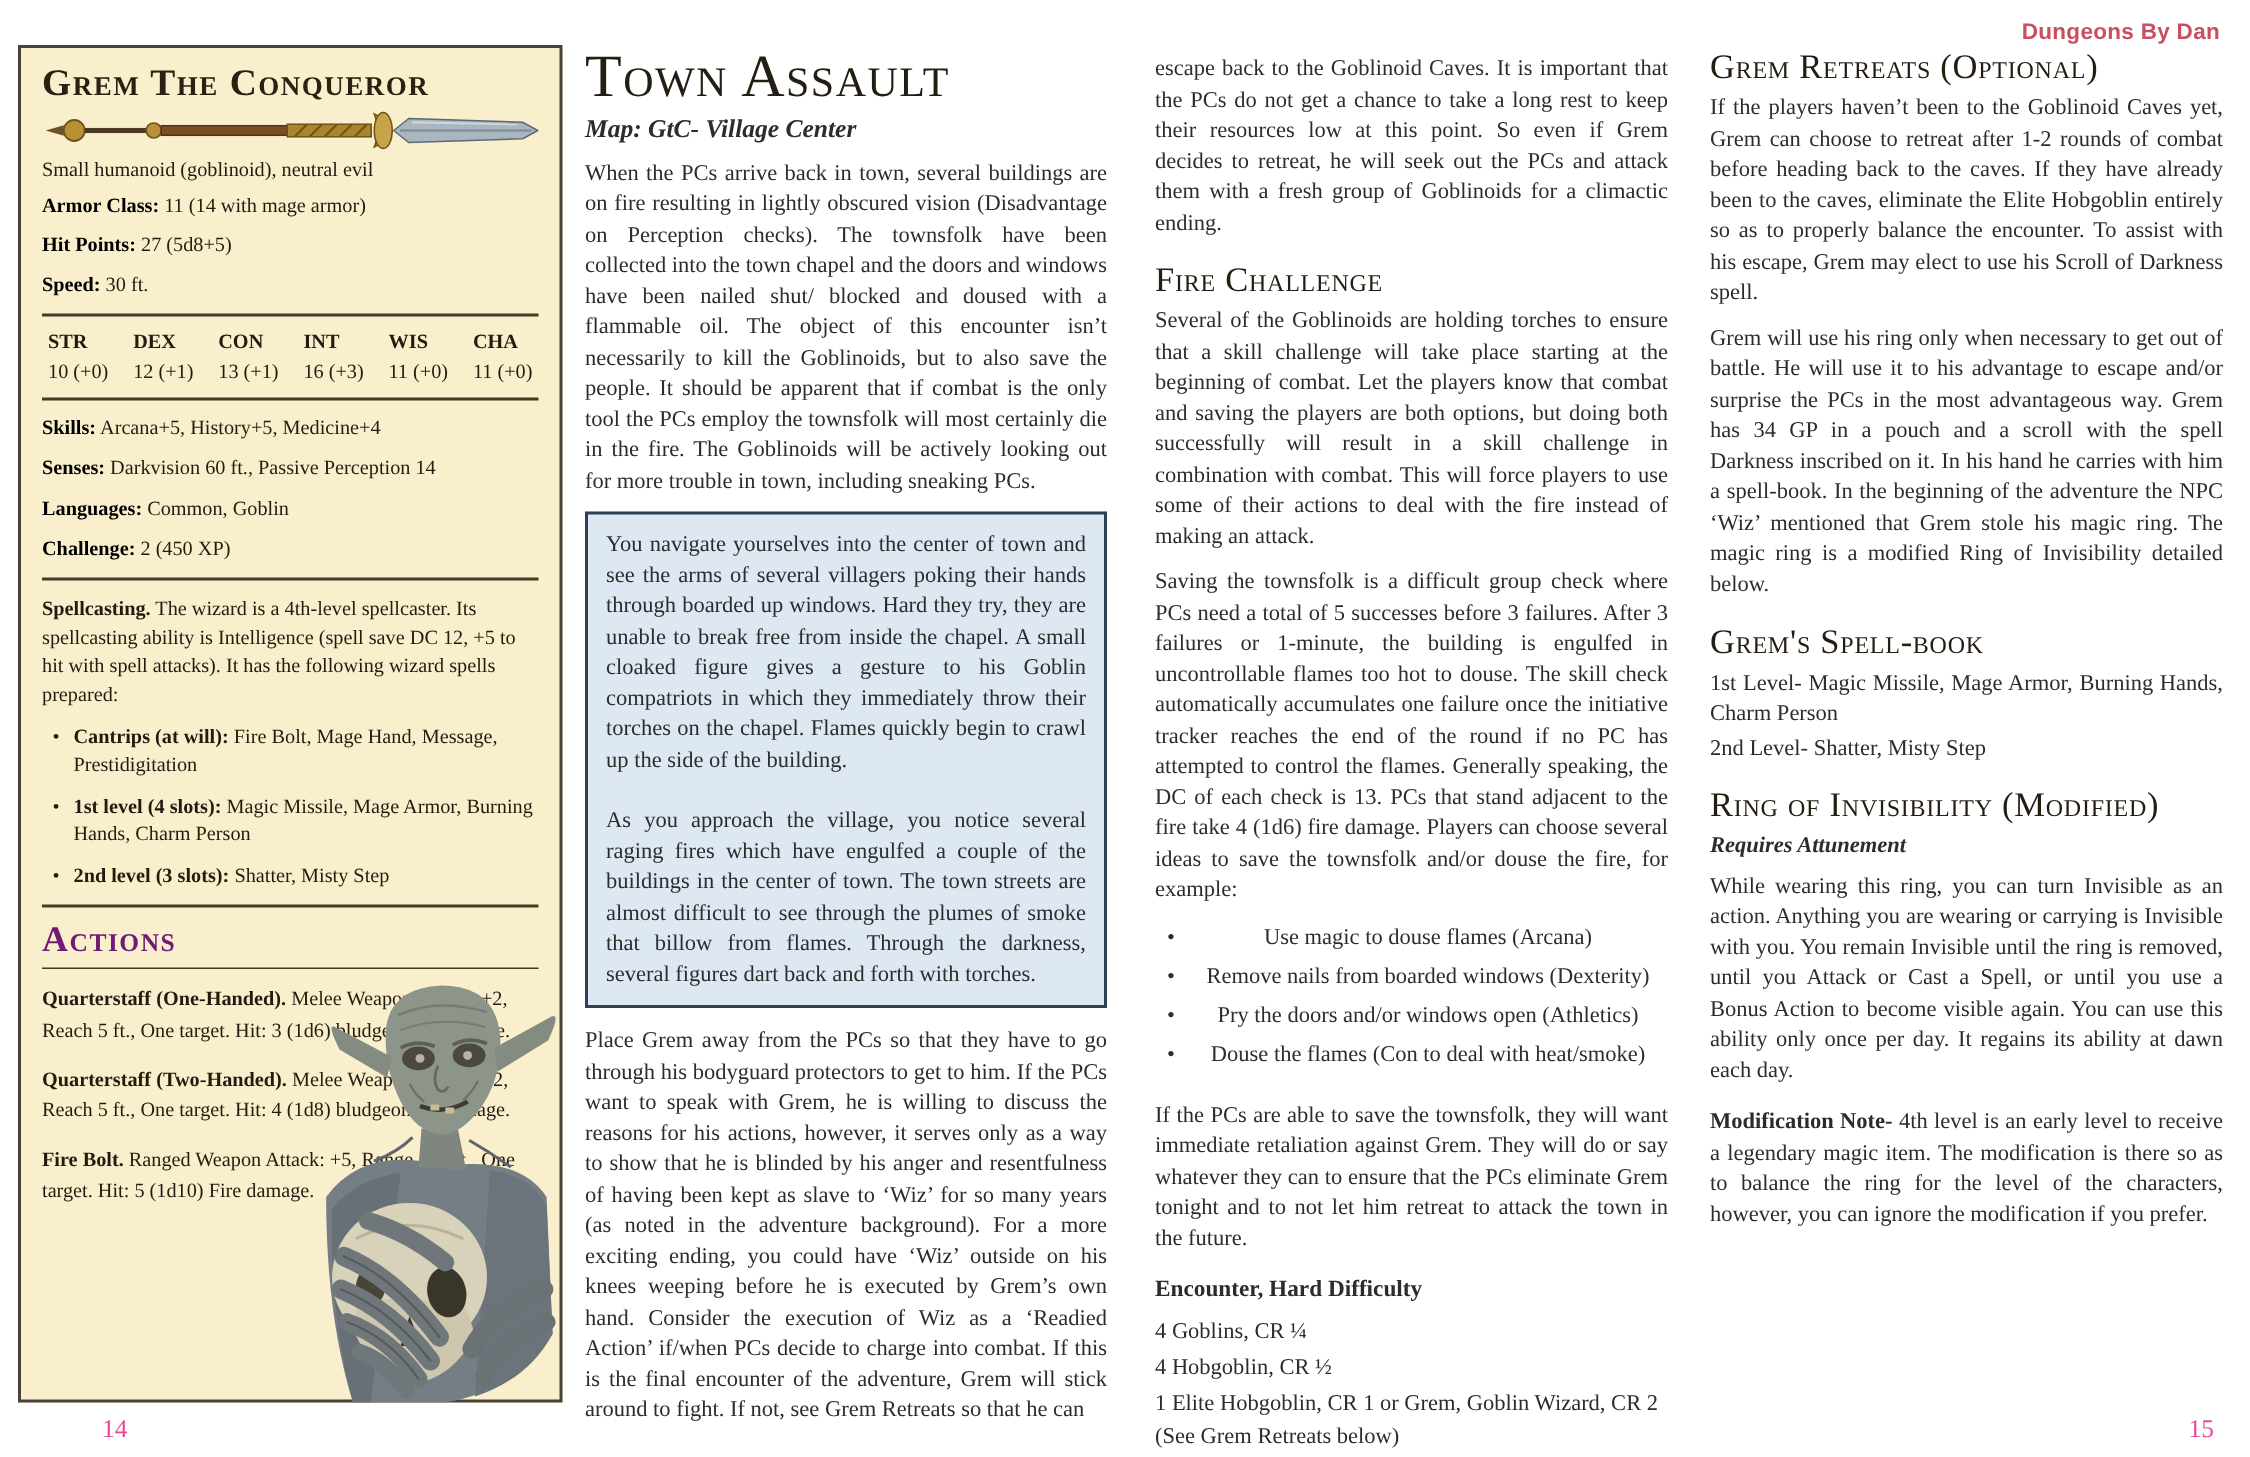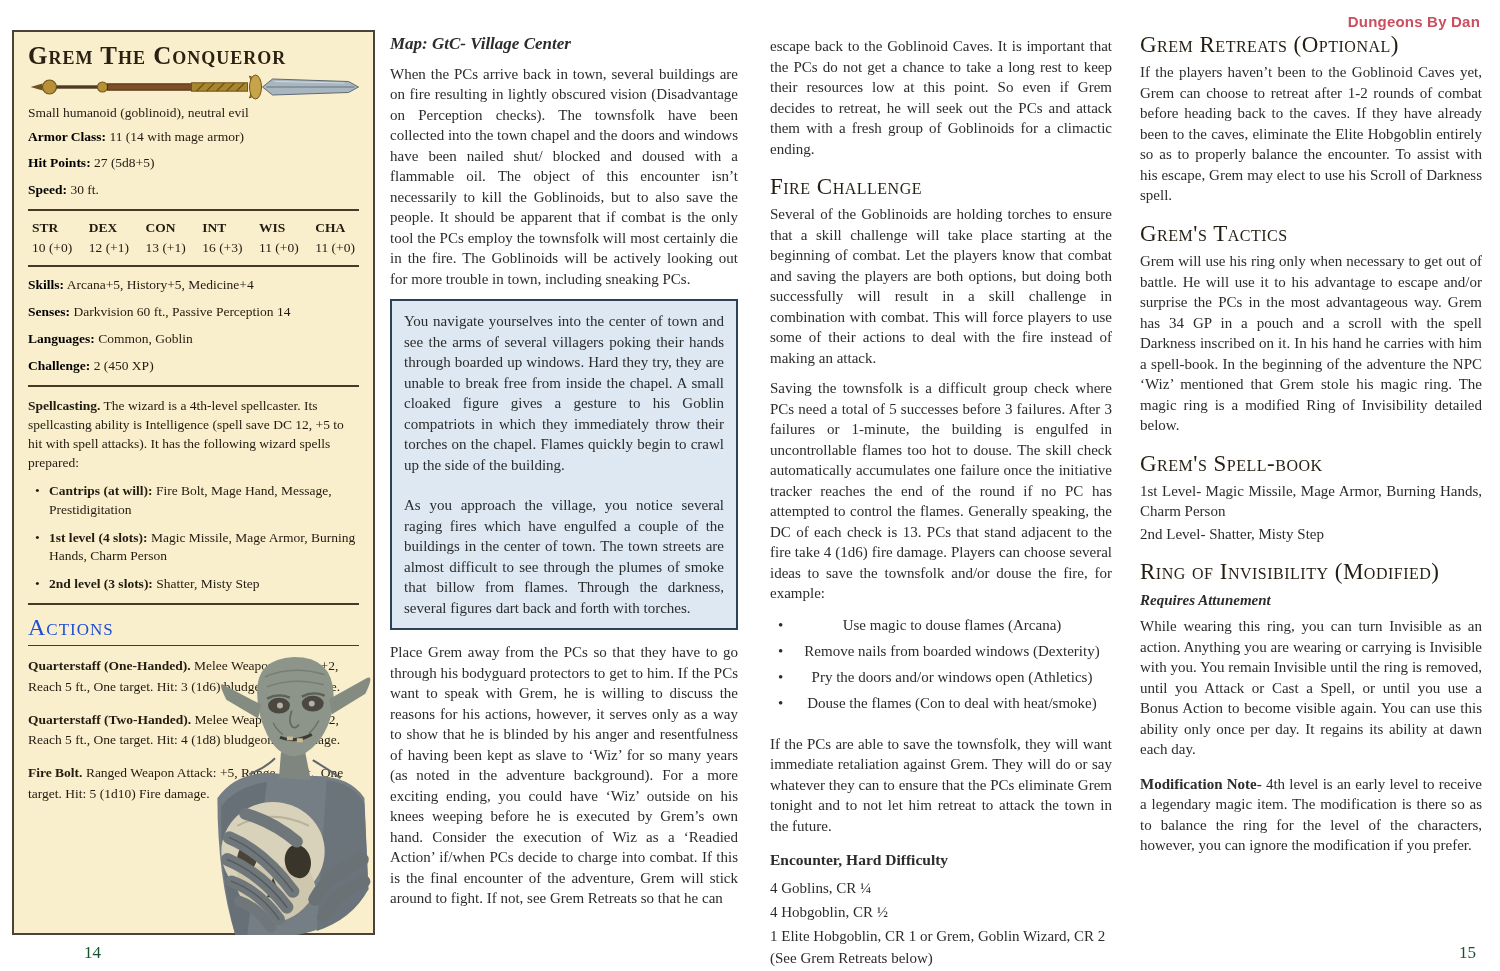--- a/index.html
+++ b/index.html
@@ -23,22 +23,22 @@
   .sb-rule{border:0;border-top:2px solid #453a27;margin:9px 0;}
   .sb-rule.thin{border-top-width:1.5px;margin:4px 0 10px 0;}
   .sb-abilities{display:flex;justify-content:space-between;padding:0 4px;margin:2px 0;}
   .ab{text-align:left;}
   .ab-name{font-weight:bold;}
   .ab-score{margin-top:4px;}
   .sb-spell{line-height:1.42;margin:2px 0 10px 0;}
   .sb-bullets{list-style:none;margin:0 0 4px 4px;padding:0;}
   .sb-bullets li{position:relative;padding-left:17px;margin-bottom:10px;line-height:1.35;}
   .sb-bullets li::before{content:"\2022";position:absolute;left:3px;top:0;}
-  .sb-actions-title{margin:6px 0 2px 0;font-weight:400;font-size:24px;
-                    font-variant:small-caps;letter-spacing:1px;color:#1d4ed8;}
+  .sb-actions-title{margin:6px 0 2px 0;font-weight:700;font-size:24px;
+                    font-variant:small-caps;letter-spacing:1px;color:#701a75;}
   .sb-action{margin:0 0 13px 0;line-height:1.5;}
   .goblin{position:absolute;right:-4px;bottom:-2px;width:200px;height:288px;}
 
   
   .col{position:absolute;font-size:15px;line-height:20.5px;text-align:justify;color:#2c2c2c;}
   .col1{left:390px;top:30px;width:348px;}
   .col2{left:770px;top:36px;width:342px;}
   .col3{left:1140px;top:32px;width:342px;}
 
   .display-heading{margin:0;font-weight:500;font-size:40px;line-height:1.05;
@@ -52,21 +52,21 @@
   .readaloud p{margin:0;}
   .readaloud p + p{margin-top:20px;}
   .col-bullets{list-style:none;margin:2px 0 19px 2px;padding:0;text-align:center;}
   .col-bullets li{position:relative;padding-left:20px;margin-bottom:3px;line-height:23px;}
   .col-bullets li::before{content:"\2022";position:absolute;left:6px;top:0;}
   .encounter-heading{font-weight:bold;text-align:left;margin:14px 0 6px 0;font-size:15.5px;}
   .encounter-line{text-align:left;margin:0 0 2px 0;line-height:22px;}
   .attunement{font-weight:bold;font-style:italic;text-align:left;margin:0 0 6px 0;}
 
   
-  .pagenum{position:absolute;bottom:8px;font-size:17px;color:#14532d;margin-left:16px;}
+  .pagenum{position:absolute;bottom:8px;font-size:17px;color:#ec4899;}
   .pagenum.left{left:68px;}
   .pagenum.right{right:24px;}
 </style>
 </head>
 <body>
 
 <div class="page">
 
   <div class="brand">Dungeons By Dan</div>
 
@@ -230,20 +230,21 @@
       <g stroke="#6b7276" stroke-linecap="round" fill="none">
         <path d="M186,214 Q152,228 138,254" stroke-width="13"></path>
         <path d="M188,236 Q158,248 146,272" stroke-width="12"></path>
       </g>
       <path d="M98,112 Q88,122 72,128" stroke="#5f666d" stroke-width="2" fill="none"></path>
       <path d="M136,114 Q150,122 164,132" stroke="#5f666d" stroke-width="2" fill="none"></path>
     </svg>
   </aside>
 
   <section class="col col1">
+    <h1 class="display-heading">Town Assault</h1>
     <div class="map-label">Map: GtC- Village Center</div>
     <p>When the PCs arrive back in town, several buildings are on fire resulting in lightly obscured vision (Disadvantage on Perception checks). The townsfolk have been collected into the town chapel and the doors and windows have been nailed shut/ blocked and doused with a flammable oil. The object of this encounter isn’t necessarily to kill the Goblinoids, but to also save the people. It should be apparent that if combat is the only tool the PCs employ the townsfolk will most certainly die in the fire. The Goblinoids will be actively looking out for more trouble in town, including sneaking PCs.</p>
     <div class="readaloud">
       <p>You navigate yourselves into the center of town and see the arms of several villagers poking their hands through boarded up windows. Hard they try, they are unable to break free from inside the chapel. A small cloaked figure gives a gesture to his Goblin compatriots in which they immediately throw their torches on the chapel. Flames quickly begin to crawl up the side of the building.</p>
       <p>As you approach the village, you notice several raging fires which have engulfed a couple of the buildings in the center of town. The town streets are almost difficult to see through the plumes of smoke that billow from flames. Through the darkness, several figures dart back and forth with torches.</p>
     </div>
     <p>Place Grem away from the PCs so that they have to go through his bodyguard protectors to get to him. If the PCs want to speak with Grem, he is willing to discuss the reasons for his actions, however, it serves only as a way to show that he is blinded by his anger and resentfulness of having been kept as slave to ‘Wiz’ for so many years (as noted in the adventure background). For a more exciting ending, you could have ‘Wiz’ outside on his knees weeping before he is executed by Grem’s own hand. Consider the execution of Wiz as a ‘Readied Action’ if/when PCs decide to charge into combat. If this is the final encounter of the adventure, Grem will stick around to fight. If not, see Grem Retreats so that he can</p>
   </section>
 
   <section class="col col2">
@@ -260,21 +261,20 @@
     <p>If the PCs are able to save the townsfolk, they will want immediate retaliation against Grem. They will do or say whatever they can to ensure that the PCs eliminate Grem tonight and to not let him retreat to attack the town in the future.</p>
     <div class="encounter-heading">Encounter, Hard Difficulty</div>
     <div class="encounter-line">4 Goblins, CR ¼</div>
     <div class="encounter-line">4 Hobgoblin, CR ½</div>
     <div class="encounter-line">1 Elite Hobgoblin, CR 1 or Grem, Goblin Wizard, CR 2 (See Grem Retreats below)</div>
   </section>
 
   <section class="col col3">
     <h2 class="section-heading first">Grem Retreats (Optional)</h2>
     <p>If the players haven’t been to the Goblinoid Caves yet, Grem can choose to retreat after 1-2 rounds of combat before heading back to the caves. If they have already been to the caves, eliminate the Elite Hobgoblin entirely so as to properly balance the encounter. To assist with his escape, Grem may elect to use his Scroll of Darkness spell.</p>
-    <h2 class="section-heading">Grem's Tactics</h2>
     <p>Grem will use his ring only when necessary to get out of battle. He will use it to his advantage to escape and/or surprise the PCs in the most advantageous way. Grem has 34 GP in a pouch and a scroll with the spell Darkness inscribed on it. In his hand he carries with him a spell-book. In the beginning of the adventure the NPC ‘Wiz’ mentioned that Grem stole his magic ring. The magic ring is a modified Ring of Invisibility detailed below.</p>
     <h2 class="section-heading">Grem's Spell-book</h2>
     <p style="margin-bottom:2px;">1st Level- Magic Missile, Mage Armor, Burning Hands, Charm Person</p>
     <p>2nd Level- Shatter, Misty Step</p>
     <h2 class="section-heading">Ring of Invisibility (Modified)</h2>
     <div class="attunement">Requires Attunement</div>
     <p>While wearing this ring, you can turn Invisible as an action. Anything you are wearing or carrying is Invisible with you. You remain Invisible until the ring is removed, until you Attack or Cast a Spell, or until you use a Bonus Action to become visible again. You can use this ability only once per day. It regains its ability at dawn each day.</p>
     <p style="margin-top:14px;">
       <b>Modification Note-</b>
       <span>4th level is an early level to receive a legendary magic item. The modification is there so as to balance the ring for the level of the characters, however, you can ignore the modification if you prefer.</span>

